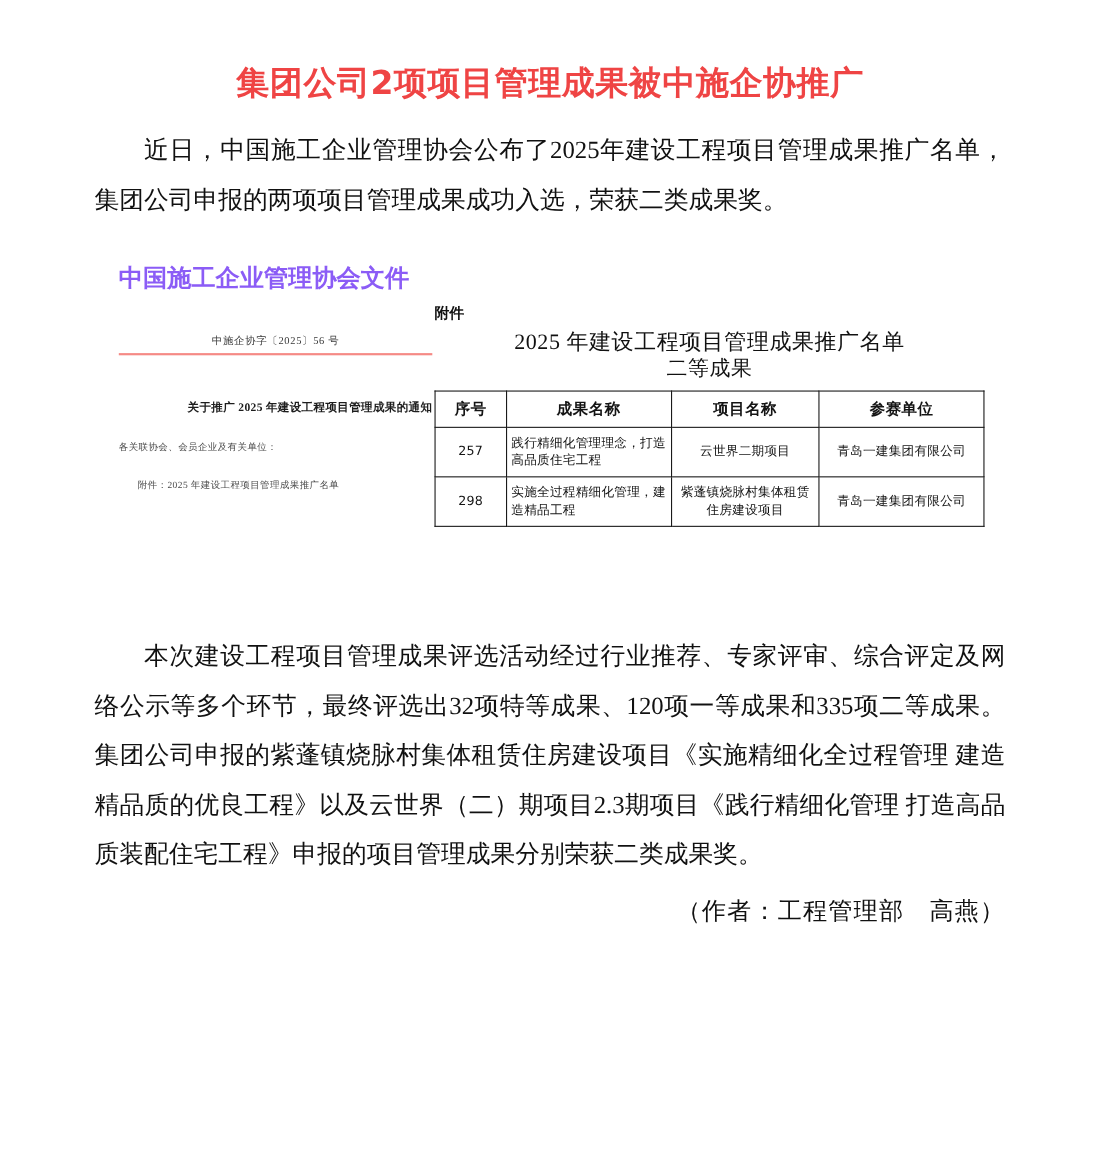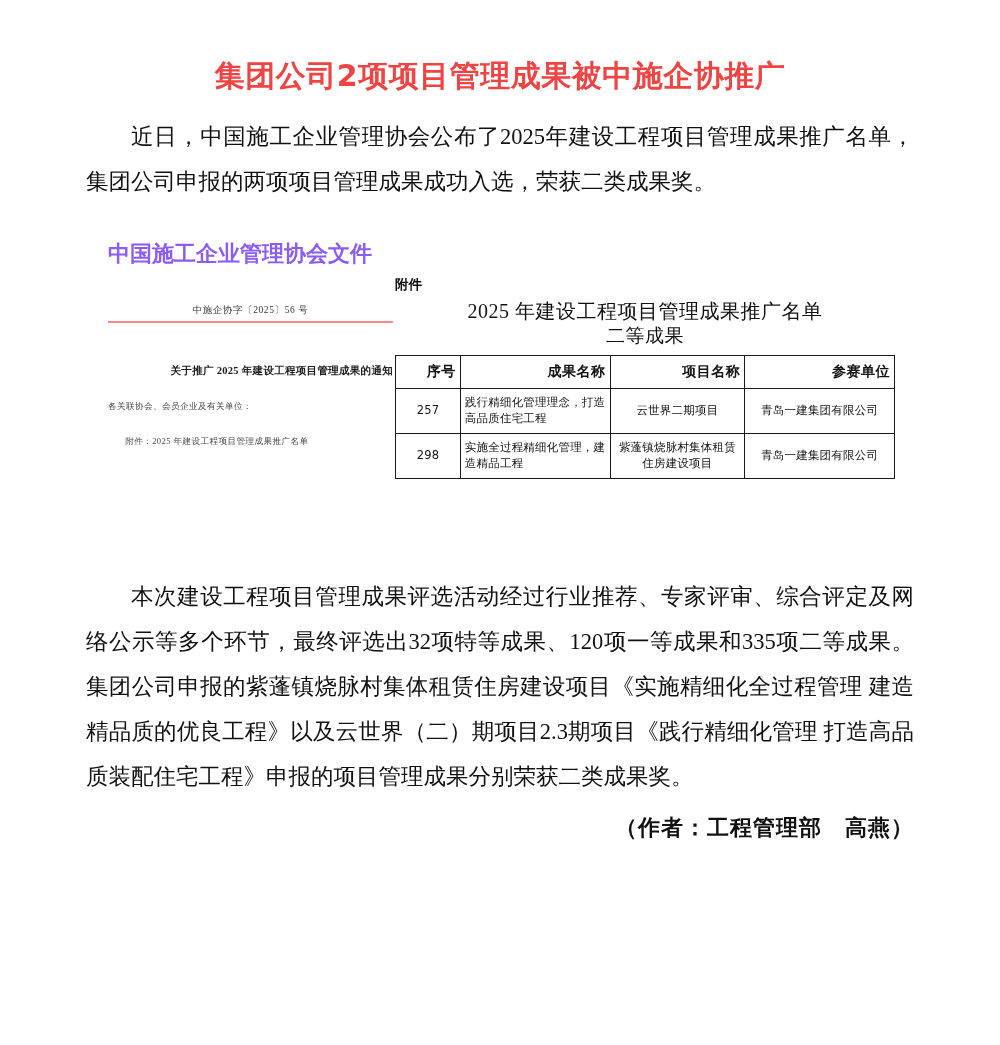--- a/index.html
+++ b/index.html
@@ -52,21 +52,21 @@
   }
 
   .sign-line {
     margin: 14px 0 0 0;
     padding-right: 62px;
     text-align: right;
     font-size: 22px;
     letter-spacing: 1px;
     font-family: "Liberation Serif", "DejaVu Serif", serif;
     font-style: normal;
-    font-weight: 700;
+    font-weight: 400;
     color: #111;
   }
 
   
   .doc-figure {
     position: relative;
     margin: 24px auto 0 auto;
     width: 820px;
     height: 320px;
     background: #fff;
@@ -176,21 +176,21 @@
   }
   table.result-table td, table.result-table th {
     border: 1.2px solid #1a1a1a;
     padding: 3px 4px;
     font-family: "DejaVu Sans", "Liberation Sans", sans-serif;
     color: #141414;
   }
   table.result-table th {
     font-size: 14px;
     font-weight: bold;
-    text-align: right;
+    text-align: center;
     height: 26px;
     letter-spacing: 0.5px;
   }
   table.result-table td {
     font-size: 11.5px;
     height: 38px;
     line-height: 1.35;
     letter-spacing: 0.2px;
   }
   td.c-no { text-align: center; font-size: 12.5px; font-family: "DejaVu Sans", sans-serif; }

